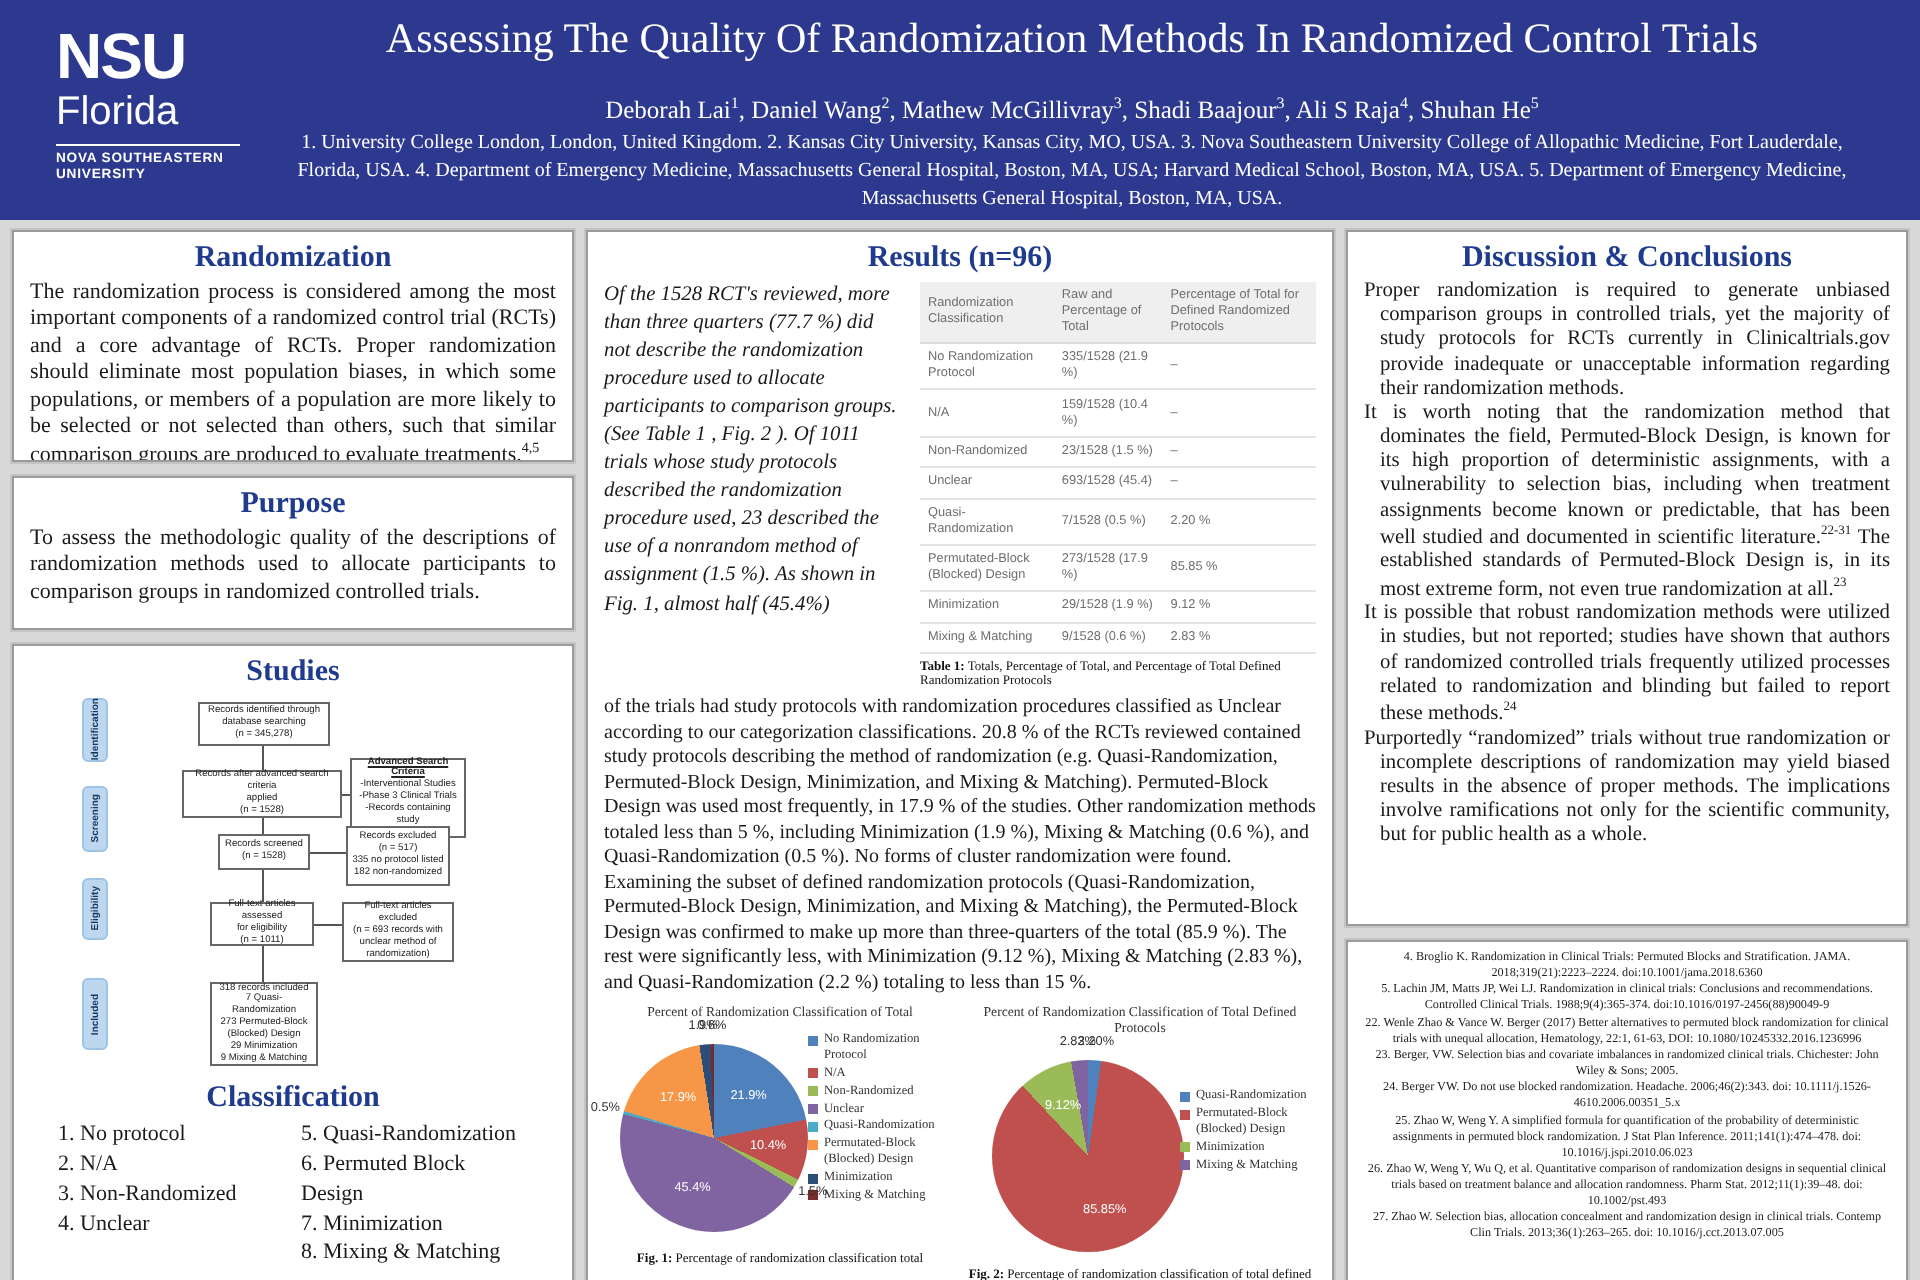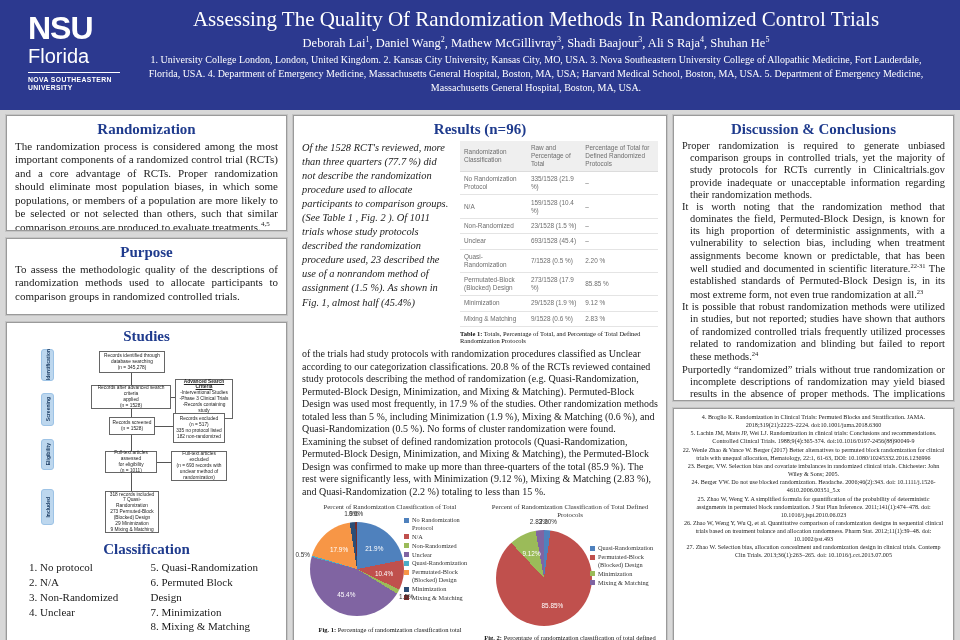--- a/index.html
+++ b/index.html
@@ -16,21 +16,21 @@
 
   
   .header{height:110px;background:var(--header-bg);color:#fff;position:relative;flex:0 0 auto;}
   .logo{position:absolute;left:28px;top:12px;width:110px;color:#fff;}
   .logo-nsu{font-family:"Liberation Sans",sans-serif;font-weight:bold;font-size:32px;letter-spacing:-1px;line-height:1;}
   .logo-florida{font-family:"Liberation Sans",sans-serif;font-size:20px;line-height:1.15;margin-top:1px;}
   .logo-rule{border-top:1px solid #fff;margin:4px 0 3px 0;width:92px;}
   .logo-sub{font-family:"Liberation Sans",sans-serif;font-size:6.8px;font-weight:bold;letter-spacing:.4px;line-height:1.25;}
   .header-content{padding:6px 28px 0 140px;text-align:center;}
   .title{font-size:21px;line-height:1.25;font-weight:normal;}
-  .authors{font-size:12.5px;margin-top:3px;font-family:Liberation Serif, serif;}
+  .authors{font-size:12.5px;margin-top:15px;font-family:Liberation Serif, serif;}
   .authors sup{font-size:8px;}
   .affiliations{font-size:10px;line-height:1.38;margin-top:2px;}
 
   
   .columns{flex:1;display:flex;gap:6px;padding:5px 6px 14px 6px;background:var(--body-bg);}
   .col{display:flex;flex-direction:column;gap:7px;}
   .col-left{width:281px;flex:0 0 auto;}
   .col-mid{flex:1;}
   .col-right{width:281px;flex:0 0 auto;}
   .box{background:#fff;border:1px solid var(--box-border);outline:1px solid #c4c4c4;padding:5px 8px;overflow:hidden;}
@@ -77,21 +77,21 @@
   .fig-title{font-size:6.8px;text-align:center;color:#333;line-height:1.2;margin-bottom:1px;}
   .pie-area{position:relative;height:112px;}
   .pie{position:absolute;border-radius:50%;}
   .plabel{position:absolute;font-family:"Liberation Sans",sans-serif;font-size:6.4px;transform:translate(-50%,-50%);white-space:nowrap;}
   .legend{position:absolute;font-size:6.3px;color:#333;line-height:1.25;}
   .legend .li{display:flex;align-items:flex-start;margin-bottom:1px;}
   .legend .sw{width:5px;height:5px;flex:0 0 auto;margin:1.5px 3px 0 0;}
   .fcaption{font-size:6.5px;text-align:center;color:#111;margin-top:2px;}
 
   
-  .box-disc{height:286px;flex:0 0 auto;}
+  .box-disc{height:348px;flex:0 0 auto;}
   .disc p{font-size:10.4px;line-height:1.17;text-align:justify;color:#1a1a1a;padding-left:8px;text-indent:-8px;}
   .disc sup{font-size:6.5px;}
   .box-lit{flex:1;}
   .refs{font-size:6.1px;line-height:1.3;text-align:center;color:#222;}
   .refs .ref{margin-bottom:.5px;}
 </style>
 </head>
 <body>
 
 <div class="poster">

